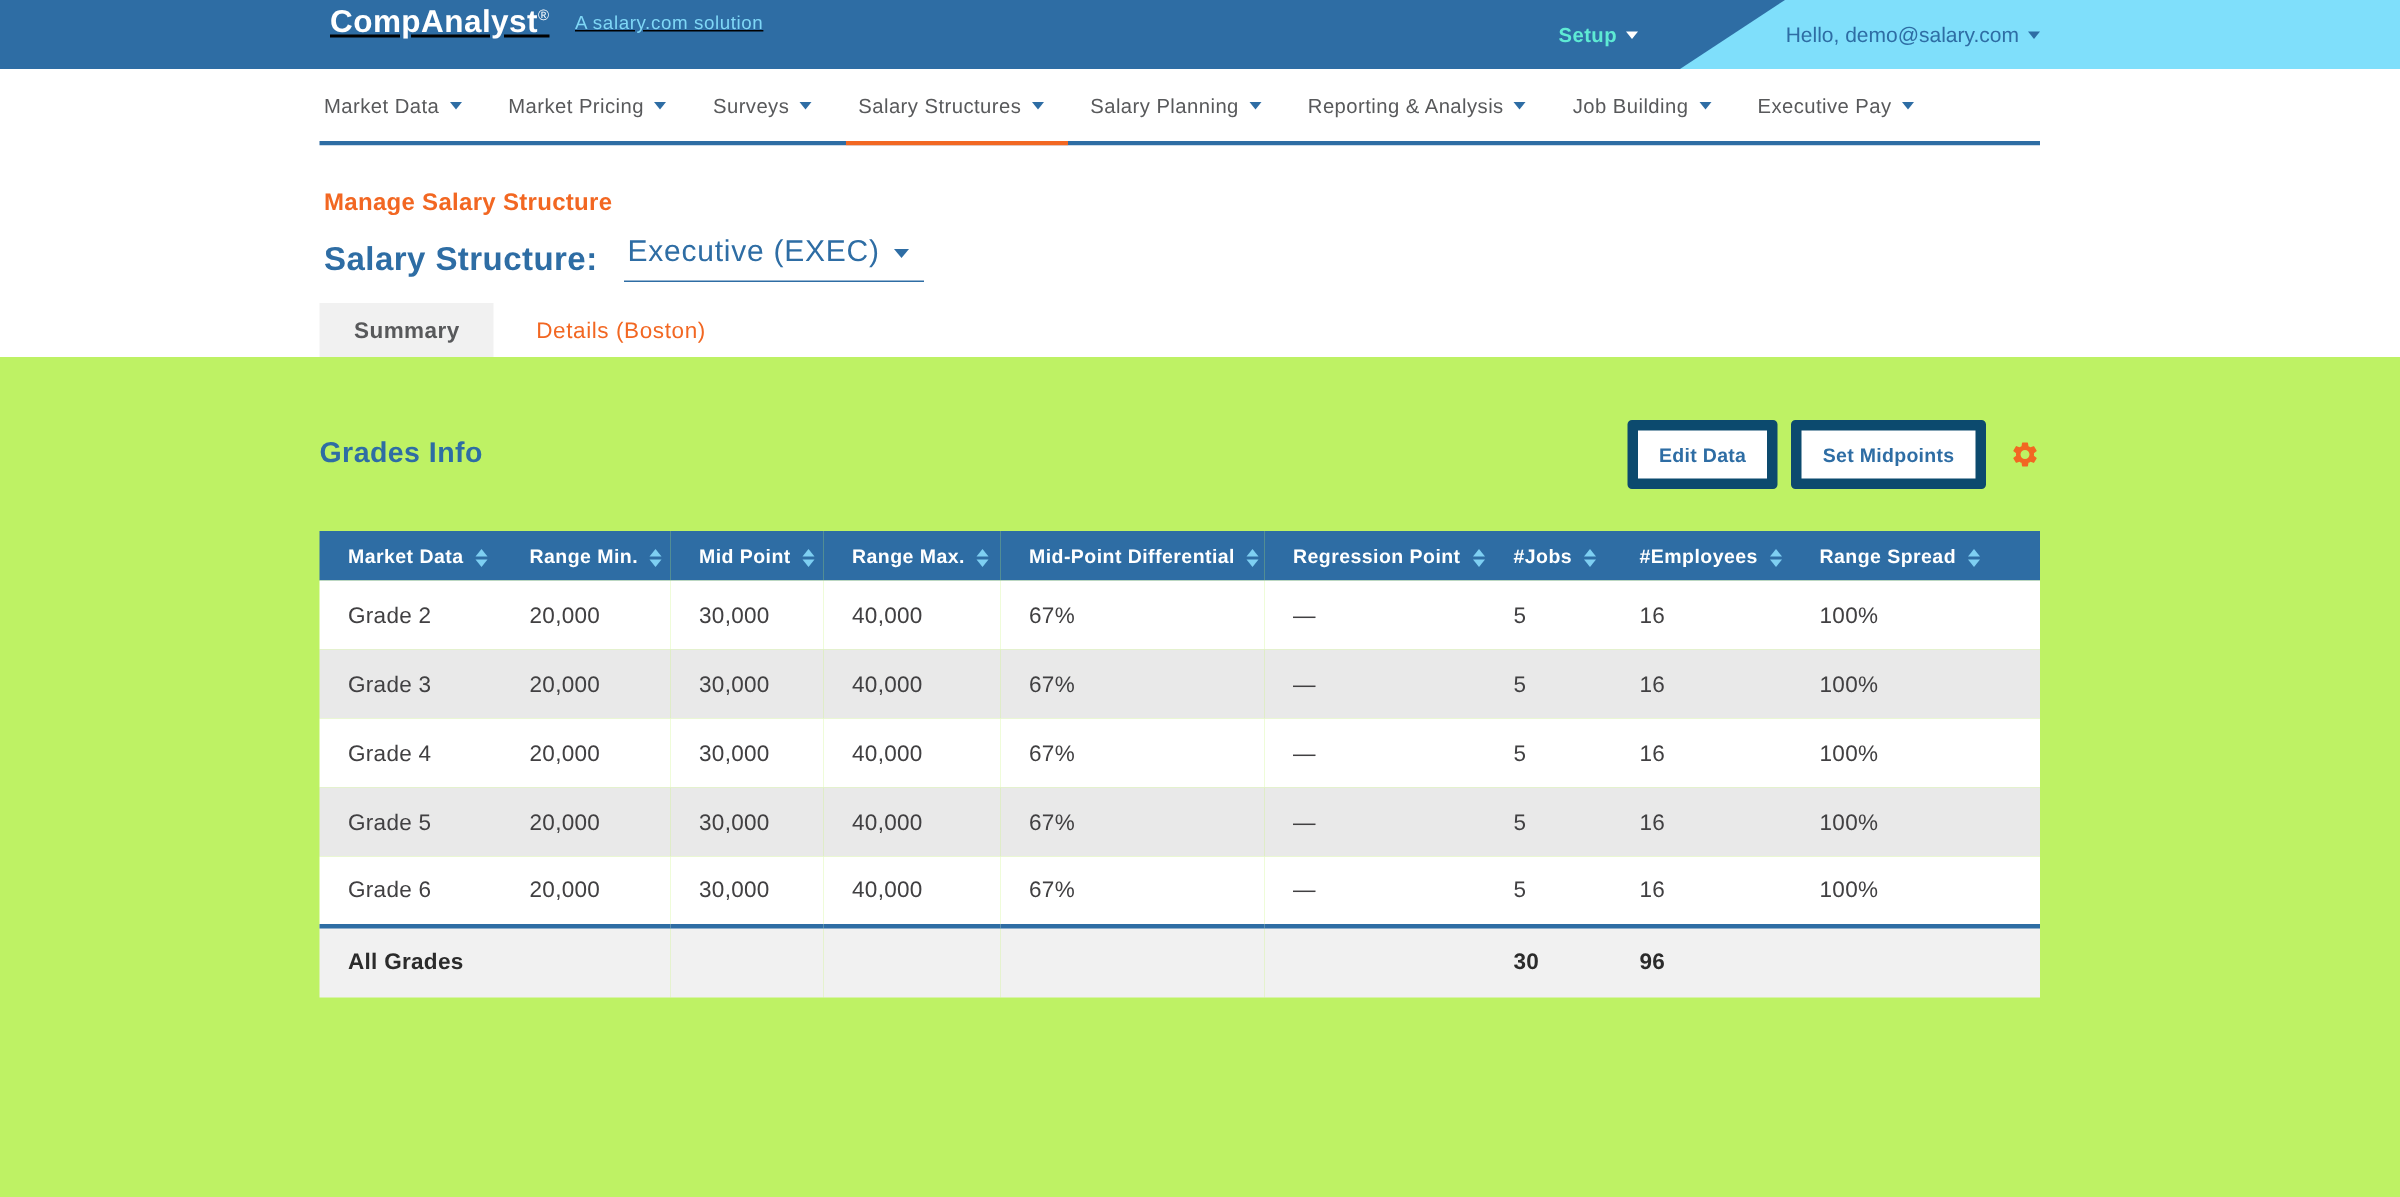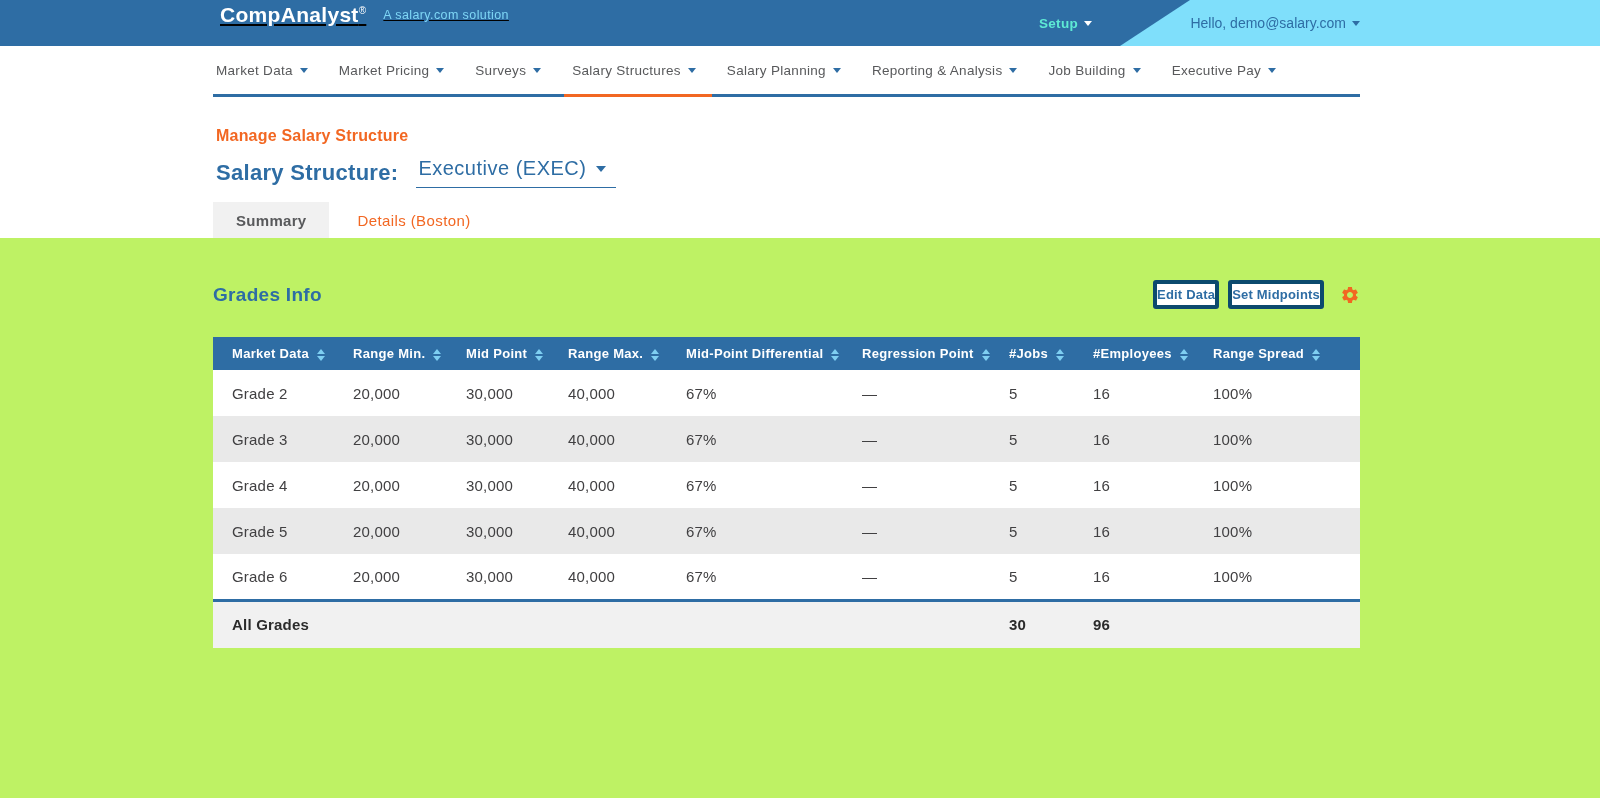--- a/index.html
+++ b/index.html
@@ -46,23 +46,23 @@
   .tabs { position:absolute; left:213px; bottom:0; display:flex; }
   .tab { height:36px; display:flex; align-items:center; font-size:15px; cursor:pointer; }
   .tab-summary { background:#f1f1f1; padding:0 23px; color:#58595b; font-weight:bold; letter-spacing:0.3px; }
   .tab-details { padding:0 14px; margin-left:14px; color:#f26722; letter-spacing:0.4px; }
 
   
   .content { background:#bef264; height:560px; padding-top:42px; }
   .section-head { width:1147px; margin-left:213px; display:flex; align-items:center; }
   .section-title { color:#2e6da4; font-size:19px; font-weight:bold; letter-spacing:0.3px; flex:1; }
   .actions { display:flex; align-items:center; gap:9px; }
-  .btn { background:#fff; border:4px solid #0c4a6e; border-radius:3px; color:#2e6da4;
+  .btn { background:#fff; border:7px solid #0c4a6e; border-radius:3px; color:#2e6da4;
          font-family:"Liberation Sans", sans-serif; font-size:13px; font-weight:bold;
-         height:29px; padding:0 0; cursor:pointer; letter-spacing:0.2px; }
+         height:46px; padding:0 14px; cursor:pointer; letter-spacing:0.2px; }
   .gear { margin-left:7px; display:flex; align-items:center; cursor:pointer; }
 
   
   table.grades { margin:28px 0 0 213px; width:1147px; border-collapse:collapse; table-layout:fixed; }
   table.grades th { background:#2e6da4; color:#fff; font-size:13px; font-weight:bold;
                     text-align:left; height:33px; padding-left:19px; letter-spacing:0.3px;
                     white-space:nowrap; cursor:pointer; }
   table.grades td { font-size:15px; color:#414042; height:46px; padding-left:19px;
                     letter-spacing:0.2px; white-space:nowrap; }
   table.grades tbody tr:nth-child(odd) { background:#fff; }

